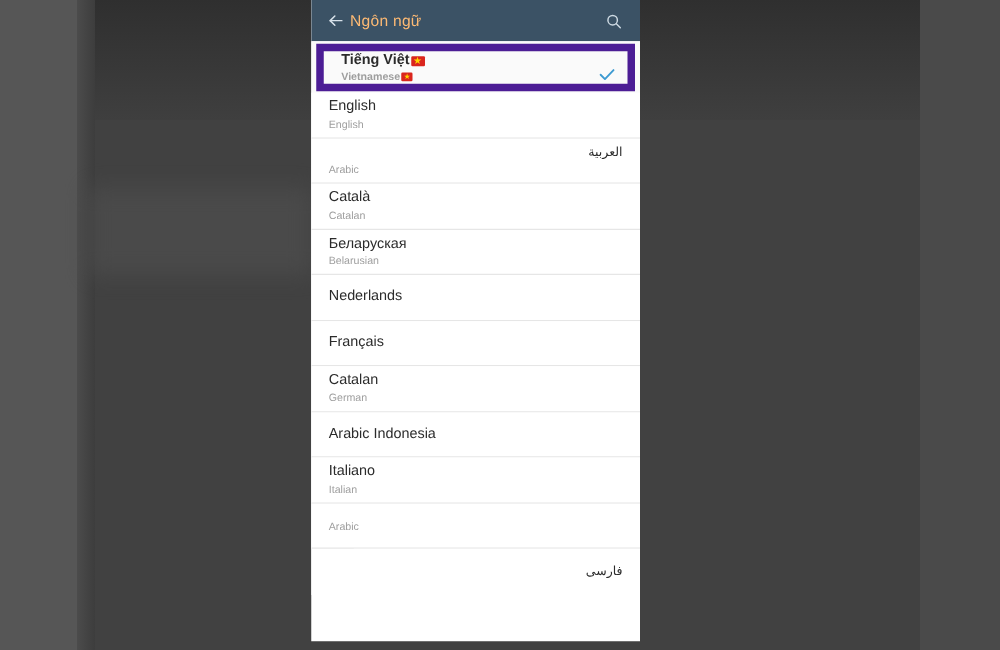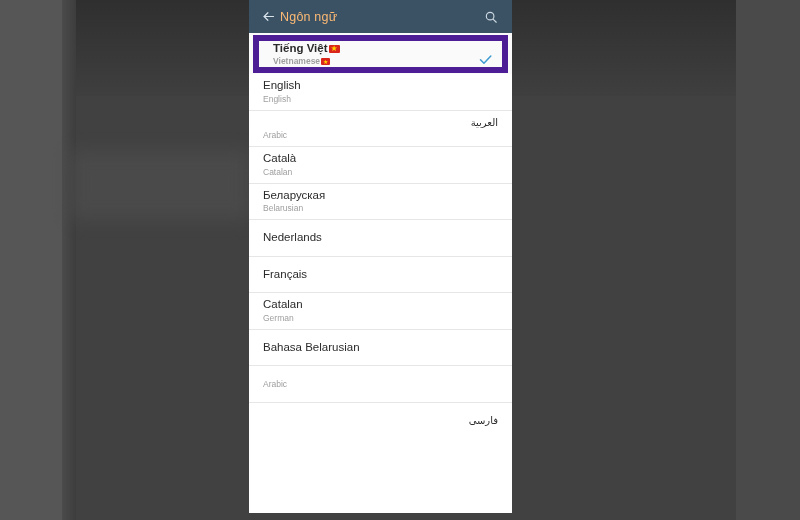--- a/index.html
+++ b/index.html
@@ -275,21 +275,25 @@
           <div class="primary">Nederlands</div>
         </div>
         <div class="row">
           <div class="primary">Français</div>
         </div>
         <div class="row">
           <div class="primary">Catalan</div>
           <div class="secondary">German</div>
         </div>
         <div class="row">
-          <div class="primary">Bahasa Belarusian</div>
+          <div class="primary">Arabic Indonesia</div>
+        </div>
+        <div class="row">
+          <div class="primary">Italiano</div>
+          <div class="secondary">Italian</div>
         </div>
         <div class="row">
           <div class="secondary">Arabic</div>
         </div>
         <div class="row rtl">
           <div class="primary">فارسی</div>
         </div>
       </div>
 
   </div>

